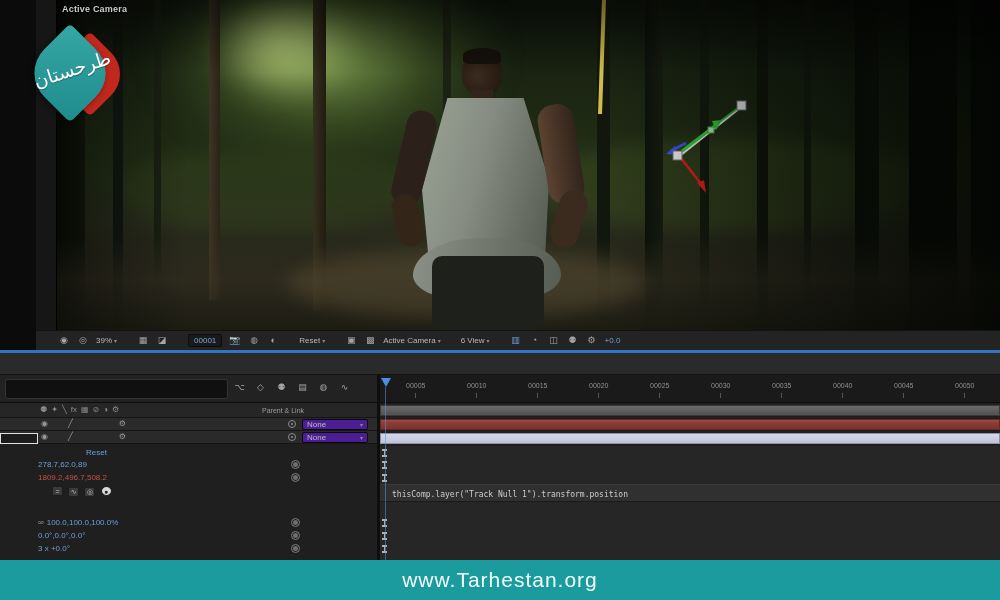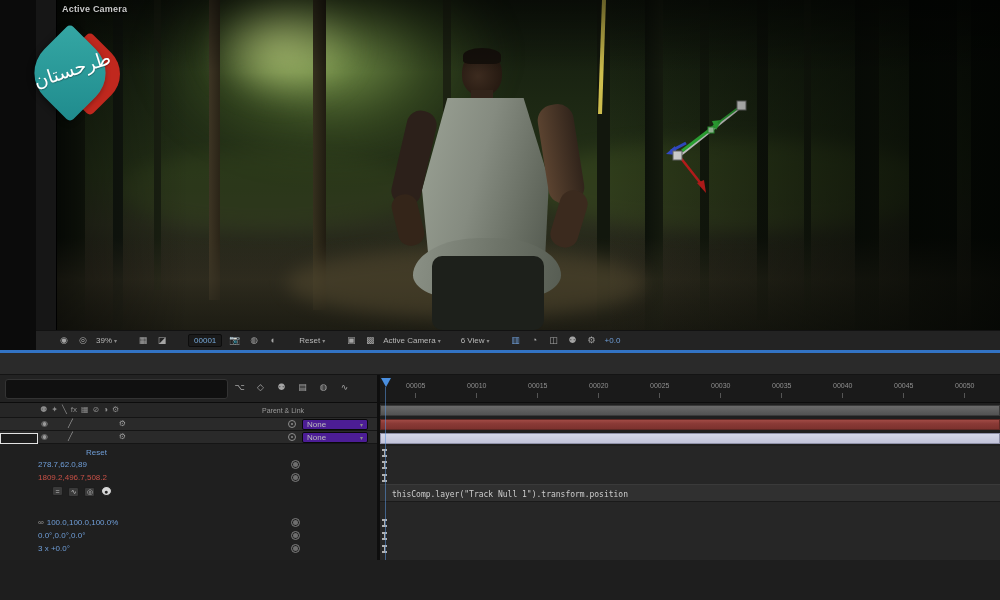--- a/index.html
+++ b/index.html
@@ -312,14 +312,17 @@
 
     <div class="abs" id="tl-vdivider"></div>
   </div>
 
   <div class="abs" id="logo">
     <div id="logo-red"></div>
     <div id="logo-teal"></div>
     <div id="logo-text">طرحستان</div>
   </div>
 
+  <div class="abs" id="footer">
+    <span id="footer-url">www.Tarhestan.org</span>
+  </div>
 
 </div>
 
 </body></html>

